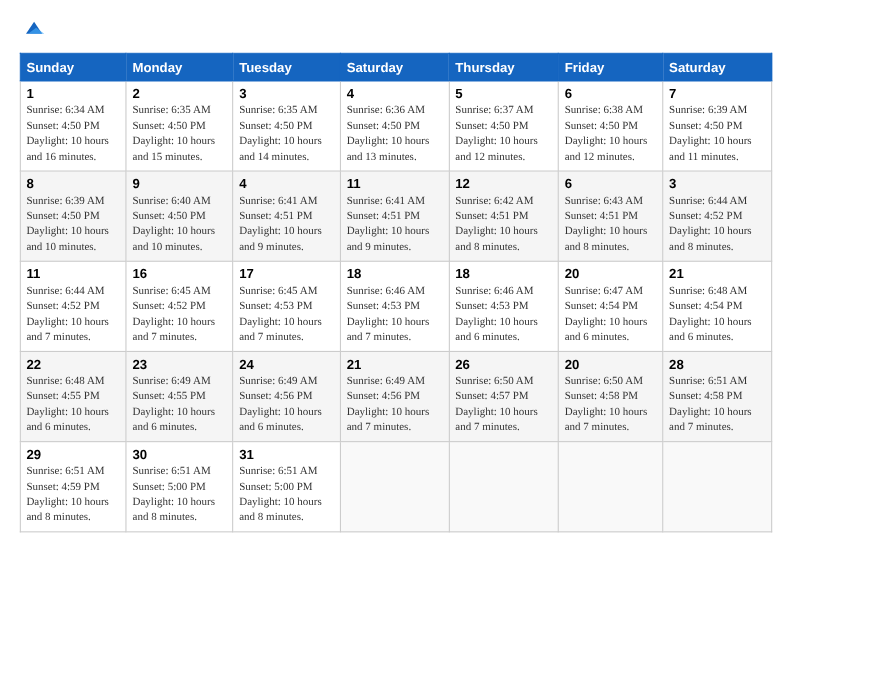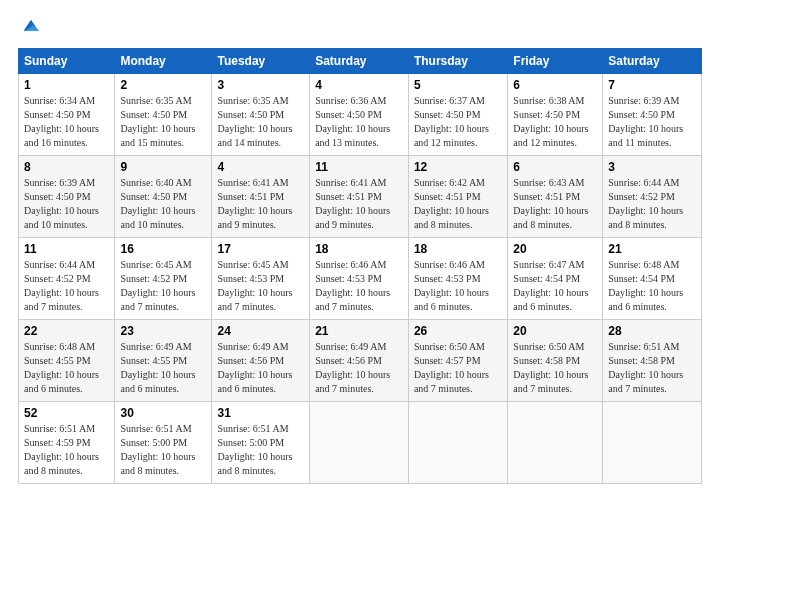--- a/index.html
+++ b/index.html
@@ -178,21 +178,21 @@
           <td><span class="day-num">21</span>
 <span class="day-info">Sunrise: 6:49 AM<br>Sunset: 4:56 PM<br>Daylight: 10 hours and 7 minutes.</span></td>
           <td><span class="day-num">26</span>
 <span class="day-info">Sunrise: 6:50 AM<br>Sunset: 4:57 PM<br>Daylight: 10 hours and 7 minutes.</span></td>
           <td><span class="day-num">20</span>
 <span class="day-info">Sunrise: 6:50 AM<br>Sunset: 4:58 PM<br>Daylight: 10 hours and 7 minutes.</span></td>
           <td><span class="day-num">28</span>
 <span class="day-info">Sunrise: 6:51 AM<br>Sunset: 4:58 PM<br>Daylight: 10 hours and 7 minutes.</span></td>
         </tr>
         <tr>
-          <td><span class="day-num">52</span>
+          <td><span class="day-num">29</span>
 <span class="day-info">Sunrise: 6:51 AM<br>Sunset: 4:59 PM<br>Daylight: 10 hours and 8 minutes.</span></td>
           <td><span class="day-num">30</span>
 <span class="day-info">Sunrise: 6:51 AM<br>Sunset: 5:00 PM<br>Daylight: 10 hours and 8 minutes.</span></td>
           <td><span class="day-num">31</span>
 <span class="day-info">Sunrise: 6:51 AM<br>Sunset: 5:00 PM<br>Daylight: 10 hours and 8 minutes.</span></td>
           <td class="empty-cell"></td>
           <td class="empty-cell"></td>
           <td class="empty-cell"></td>
           <td class="empty-cell"></td>
         </tr>

